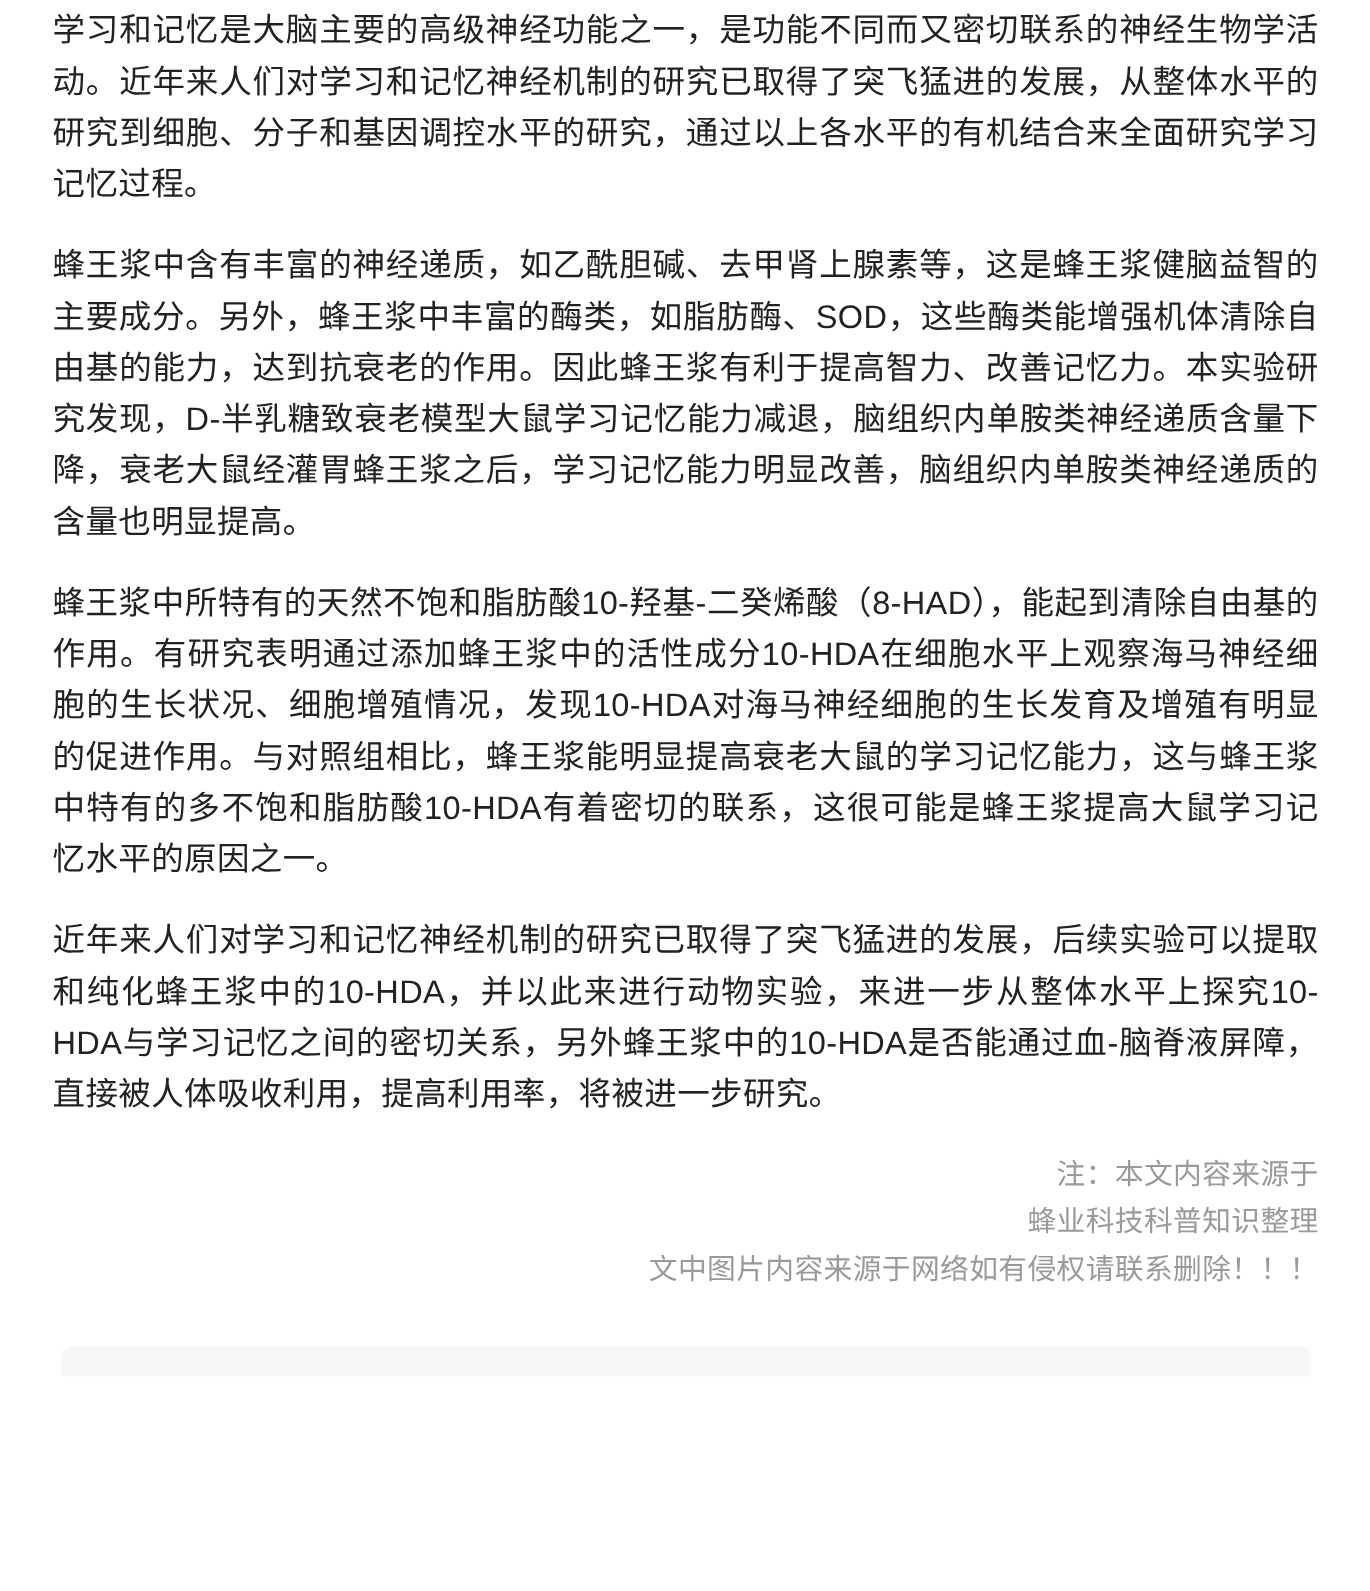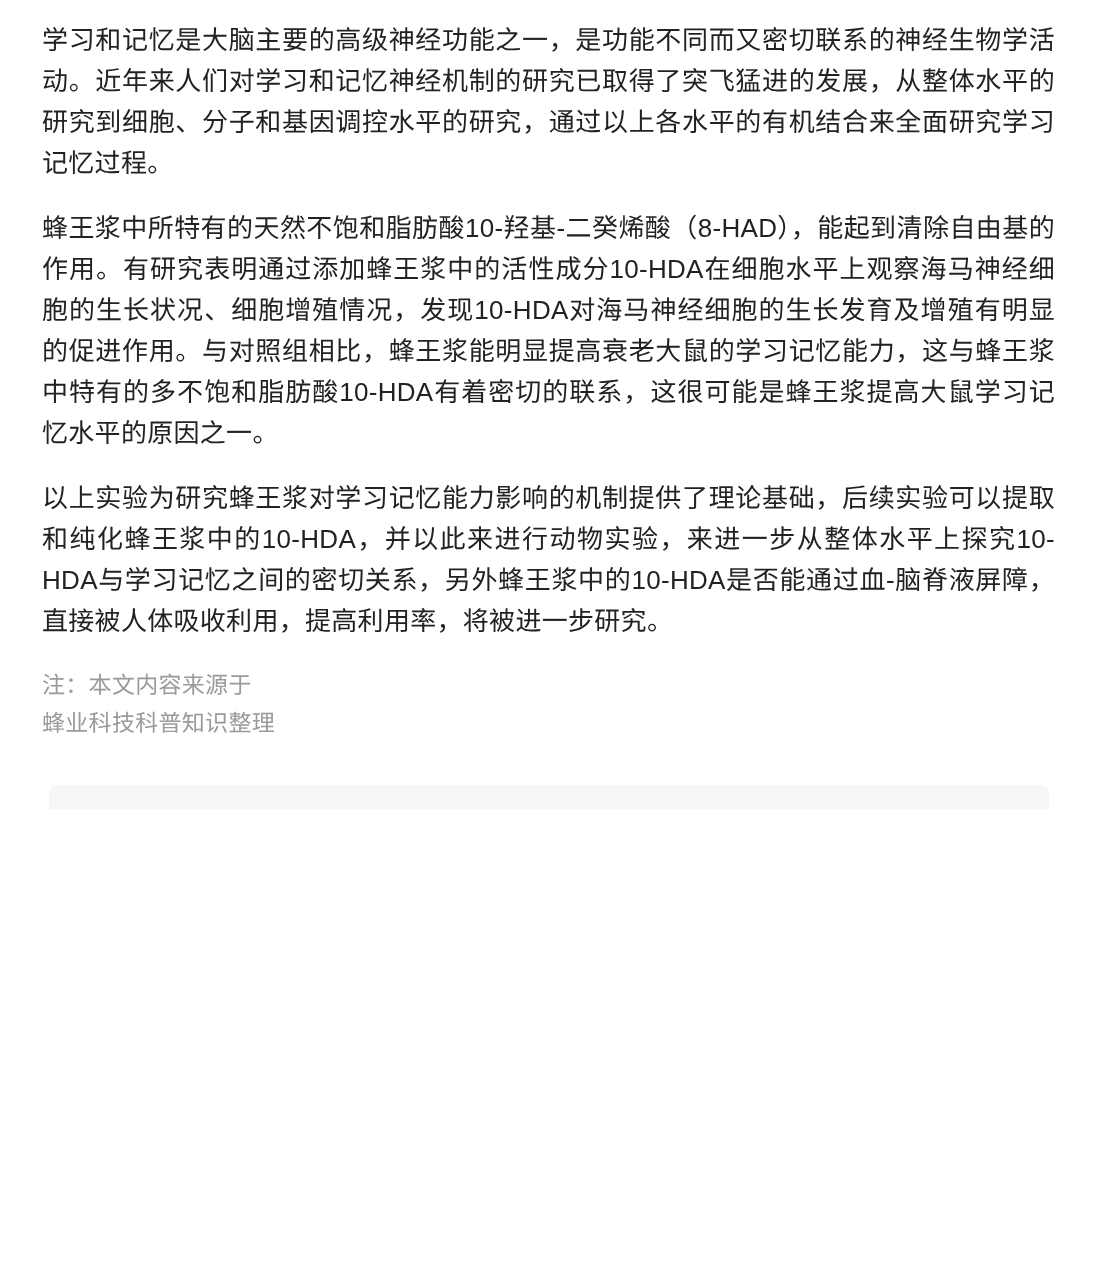--- a/index.html
+++ b/index.html
@@ -18,54 +18,56 @@
   }
   .article{
     padding:4px 41px 0 42px;
     width:1096px;
   }
   .article p{
     font-size:26px;
     line-height:41px;
     color:var(--text-color);
     text-align:justify;
-    margin:16px 0 24px 0;
+    margin:0 0 24px 0;
     letter-spacing:0.3px;
   }
   .source-note{
     margin-top:0;
   }
   .source-note .note-line{
     font-size:23px;
     line-height:38px;
     color:var(--note-color);
-    text-align:left;
+    text-align:right;
     letter-spacing:0.3px;
   }
   .next-section-card{
     margin:43px auto 0 auto;
     width:1000px;
     height:24px;
     background:var(--footer-card);
     border-radius:8px 8px 0 0;
   }
 </style>
 </head>
 <body>
 
 <main class="article">
 
   <p>学习和记忆是大脑主要的高级神经功能之一，是功能不同而又密切联系的神经生物学活动。近年来人们对学习和记忆神经机制的研究已取得了突飞猛进的发展，从整体水平的研究到细胞、分子和基因调控水平的研究，通过以上各水平的有机结合来全面研究学习记忆过程。</p>
 
 
+  <p>蜂王浆中含有丰富的神经递质，如乙酰胆碱、去甲肾上腺素等，这是蜂王浆健脑益智的主要成分。另外，蜂王浆中丰富的酶类，如脂肪酶、SOD，这些酶类能增强机体清除自由基的能力，达到抗衰老的作用。因此蜂王浆有利于提高智力、改善记忆力。本实验研究发现，D-半乳糖致衰老模型大鼠学习记忆能力减退，脑组织内单胺类神经递质含量下降，衰老大鼠经灌胃蜂王浆之后，学习记忆能力明显改善，脑组织内单胺类神经递质的含量也明显提高。</p>
 
   <p>蜂王浆中所特有的天然不饱和脂肪酸10-羟基-二癸烯酸（8-HAD），能起到清除自由基的作用。有研究表明通过添加蜂王浆中的活性成分10-HDA在细胞水平上观察海马神经细胞的生长状况、细胞增殖情况，发现10-HDA对海马神经细胞的生长发育及增殖有明显的促进作用。与对照组相比，蜂王浆能明显提高衰老大鼠的学习记忆能力，这与蜂王浆中特有的多不饱和脂肪酸10-HDA有着密切的联系，这很可能是蜂王浆提高大鼠学习记忆水平的原因之一。</p>
 
-  <p>以上实验为研究蜂王浆对学习记忆能力影响的机制提供了理论基础，后续实验可以提取和纯化蜂王浆中的10-HDA，并以此来进行动物实验，来进一步从整体水平上探究10-HDA与学习记忆之间的密切关系，另外蜂王浆中的10-HDA是否能通过血-脑脊液屏障，直接被人体吸收利用，提高利用率，将被进一步研究。</p>
+  <p>近年来人们对学习和记忆神经机制的研究已取得了突飞猛进的发展，后续实验可以提取和纯化蜂王浆中的10-HDA，并以此来进行动物实验，来进一步从整体水平上探究10-HDA与学习记忆之间的密切关系，另外蜂王浆中的10-HDA是否能通过血-脑脊液屏障，直接被人体吸收利用，提高利用率，将被进一步研究。</p>
 
   <div class="source-note">
     <div class="note-line">注：本文内容来源于</div>
     <div class="note-line">蜂业科技科普知识整理</div>
+    <div class="note-line">文中图片内容来源于网络如有侵权请联系删除！！！</div>
   </div>
 
   <div class="next-section-card"></div>
 
 </main>
 
 </body></html>

